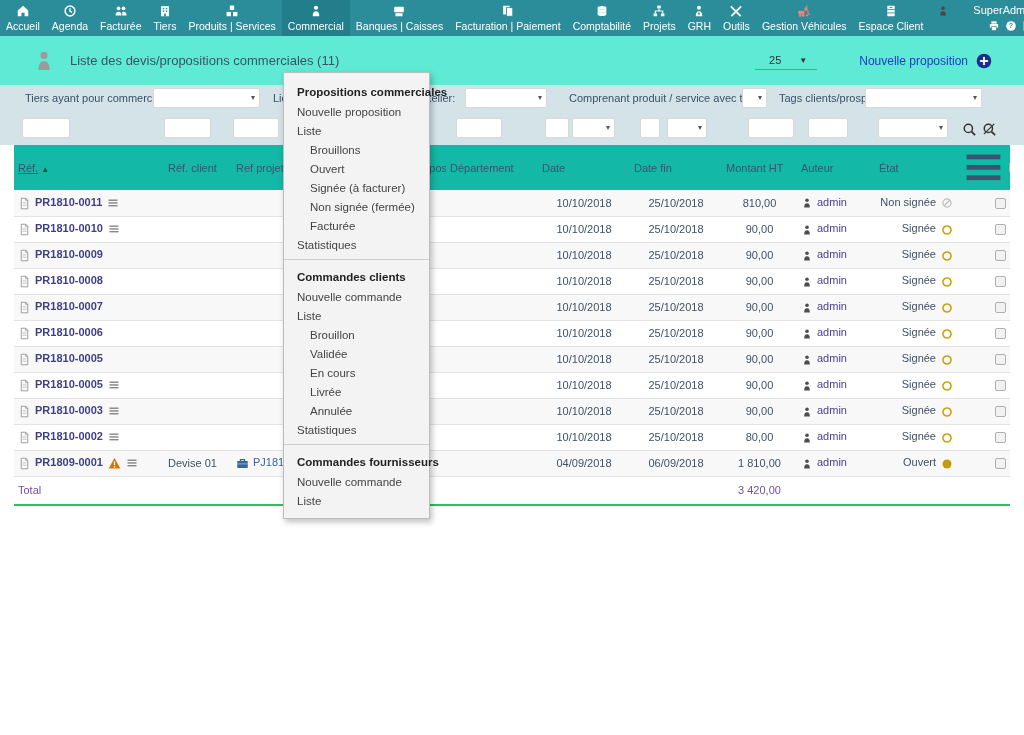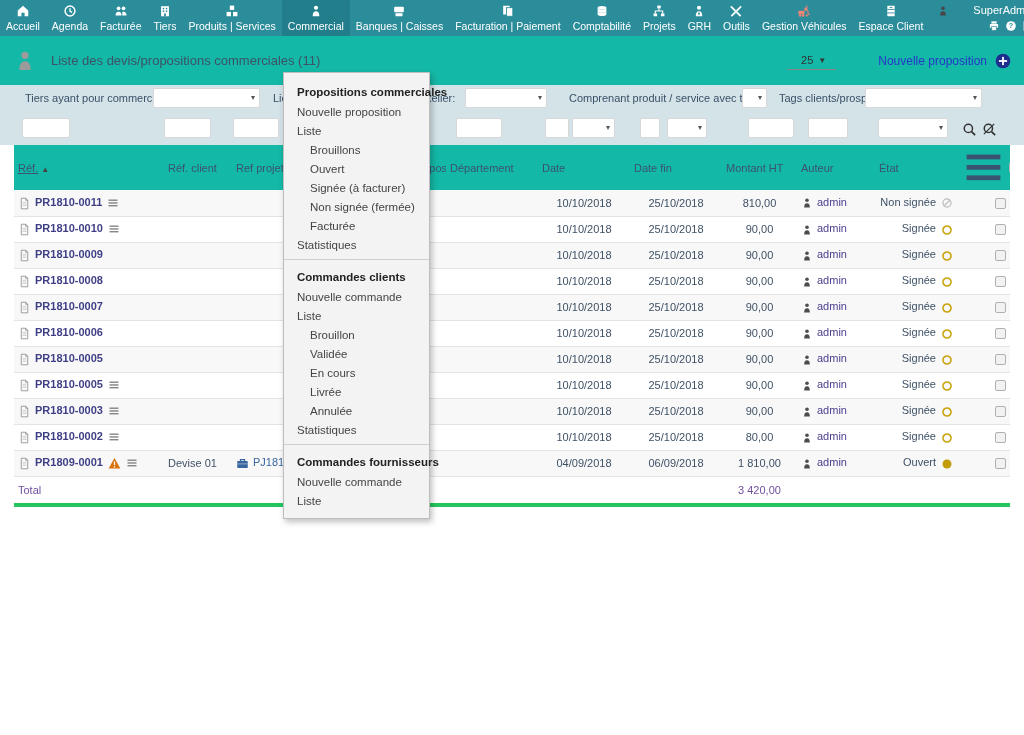--- a/index.html
+++ b/index.html
@@ -13,26 +13,26 @@
     gap:2px; padding:0 6px; font-size:10.5px; cursor:pointer; white-space:nowrap; }
   .nav-item.active { background:#237e8c; }
   .nav-item .ic { width:14px; height:14px; }
   .nav-user { margin-left:auto; display:flex; flex-direction:column; align-items:flex-end;
     justify-content:center; gap:2px; padding:0 8px; font-size:11px; }
   .nav-user-row { display:flex; align-items:center; gap:20px; }
   .nav-user-icons { display:flex; gap:5px; }
   .nav-user-icons .ic { width:12px; height:12px; cursor:pointer; }
 
   
-  .title-row { height:49px; display:flex; align-items:center; padding:0 13px; background:#14b8a6; }
+  .title-row { height:49px; display:flex; align-items:center; padding:0 32px; background:#5eead4; }
   .title-row .person { width:24px; height:24px; color:#9b9b9b; margin-right:14px; }
   .page-title { font-size:13px; color:#3d5266; }
   .title-right { margin-left:auto; display:flex; align-items:center; gap:42px; }
   .pagesize { font-size:11px; color:#333; border-bottom:1px solid #888; padding:3px 10px 3px 14px;
-    cursor:pointer; display:flex; align-items:center; gap:5px; }
+    cursor:pointer; display:flex; align-items:center; gap:18px; }
   .pagesize .caret { font-size:8px; color:#333; }
   .new-link { font-size:12px; color:#2737c8; text-decoration:none; display:flex; align-items:center; gap:8px; cursor:pointer; }
   .new-link .ic { width:16px; height:16px; }
 
   
   .fbar { position:relative; background:#d4e3e8; margin:0; }
   .fbar.labels { height:27px; }
   .fbar.inputs { height:33px; border-bottom:0; }
   .fl { position:absolute; top:7px; font-size:11px; color:#3a5068; white-space:nowrap; }
   .sel { position:absolute; top:3px; height:20px; background:#fff; border:1px solid #d8d8d8;
@@ -60,21 +60,21 @@
   th.c-sel, td.c-sel { text-align:right; padding-right:10px; }
   .sort-caret { font-size:8px; color:#444; margin-left:3px; }
   th .hlink { color:#3a5370; text-decoration:underline; cursor:pointer; }
   .cb { display:inline-block; width:11px; height:11px; background:#f2f2f2; border:1px solid #b0b0b0;
     border-radius:2px; vertical-align:middle; cursor:pointer; }
   .rowic { width:13px; height:13px; margin-right:4px; }
   .burger { width:12px; height:12px; margin-left:5px; color:#7a7a7a; cursor:pointer; }
   .warn { width:13px; height:13px; margin-left:5px; }
   .st-ic { width:12px; height:12px; margin-left:5px; }
   .uic { width:12px; height:12px; color:#4d4d4d; margin-right:4px; }
-  tr.total-row td { height:29px; color:#7050a0; background:#fff; border-bottom:4px solid #22c55e;margin-top:28px; }
+  tr.total-row td { height:29px; color:#7050a0; background:#fff; border-bottom:2px solid #22c55e;margin-top:28px; }
 
   
   .dropdown { position:absolute; left:283px; top:36px; width:147px; background:#f3f3f3;
     border:1px solid #bdbdbd; box-shadow:2px 3px 6px rgba(0,0,0,.25); z-index:50; padding:4px 0 8px; }
   .menu-section { padding-top:2px; }
   .menu-section + .menu-section { border-top:1px solid #cfcfcf; margin-top:5px; padding-top:4px; }
   .menu-head { font-size:11.5px; font-weight:bold; color:#222; padding:7px 13px 4px; white-space:nowrap; }
   .menu-item { font-size:11.5px; color:#444; padding:3.5px 13px; cursor:pointer; white-space:nowrap; }
   .menu-item.ind { padding-left:26px; }
   .content { position:relative; }

